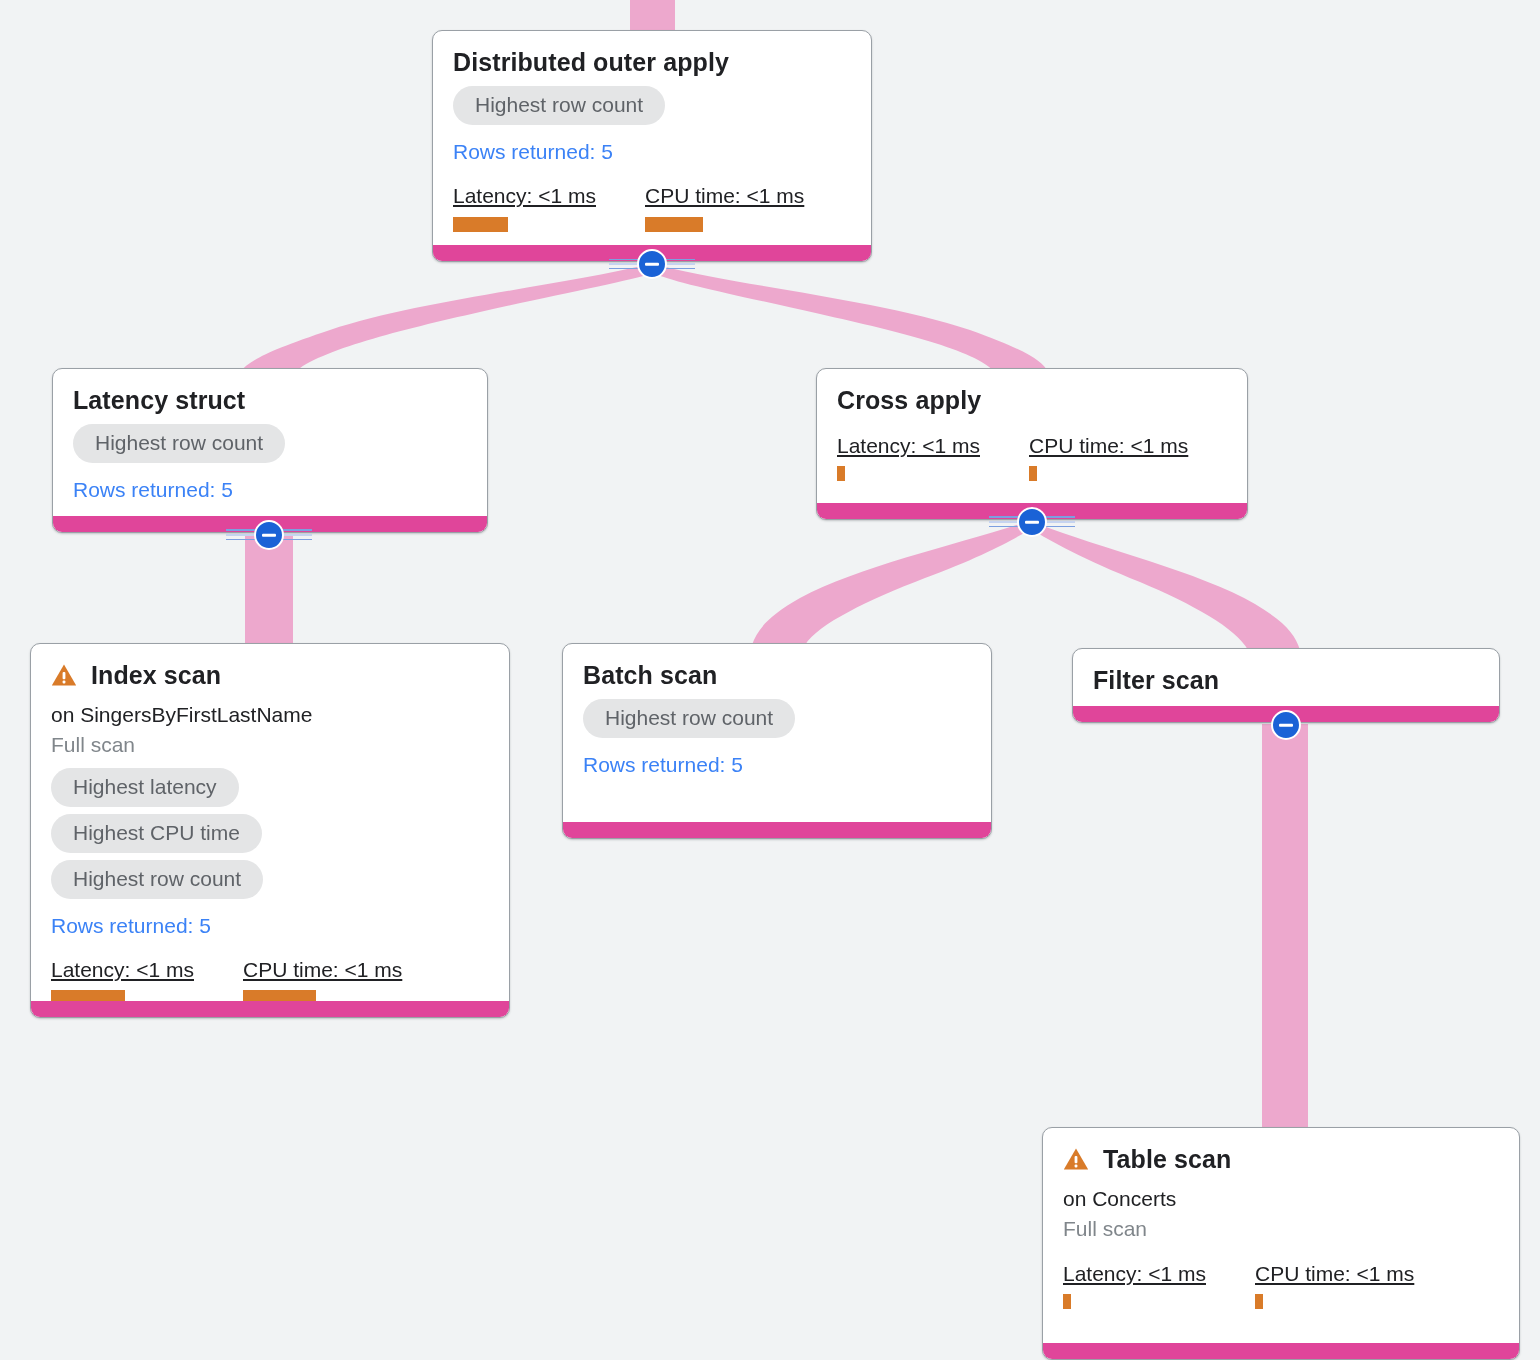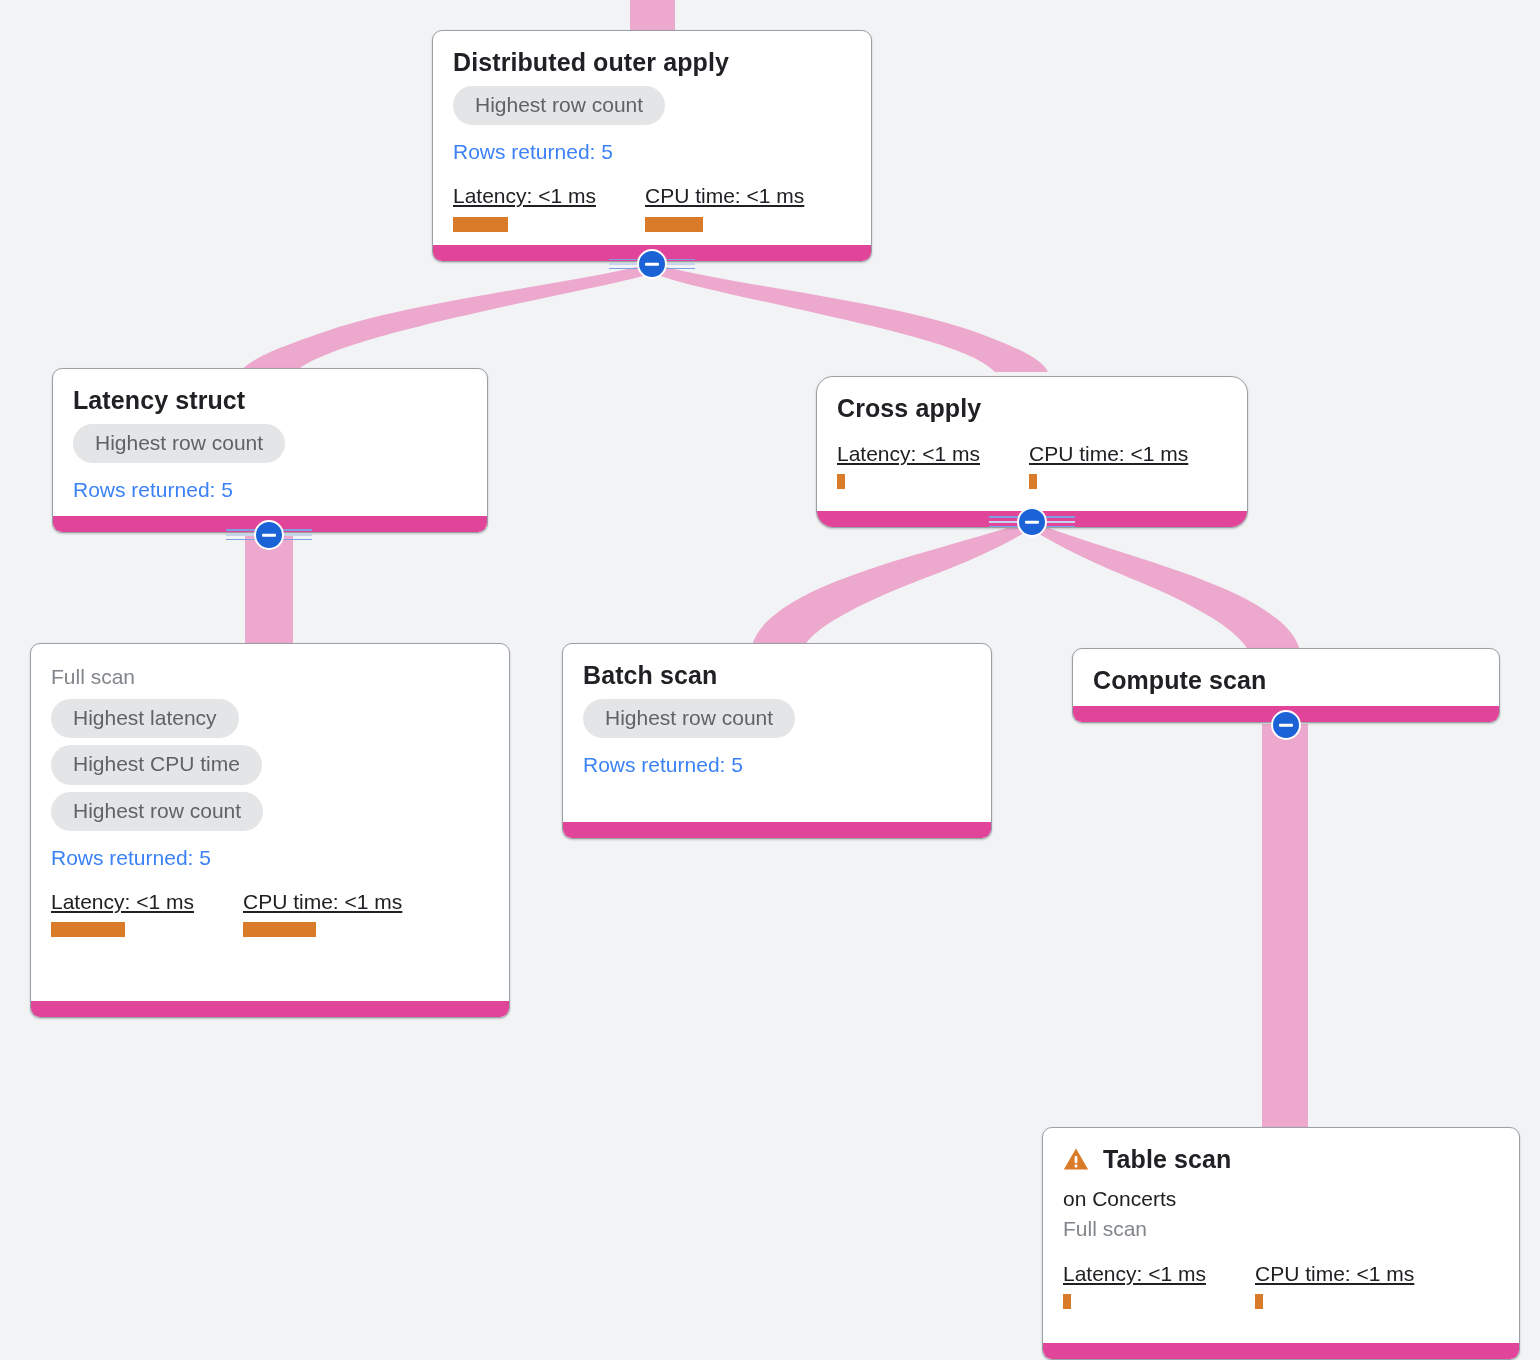--- a/index.html
+++ b/index.html
@@ -221,40 +221,51 @@
       <div class="node" style="left: 52px; top: 368px; width: 436px; height: 165px;">
         <div class="node-body">
           <div class="node-title-row">
             <div class="node-title">Latency struct</div>
           </div>
           <div class="chips"><div class="chip">Highest row count</div><br></div>
           <div class="rows-line">Rows returned: 5</div>
         </div>
         <div class="node-bar" style="background: rgb(224, 69, 154);"></div>
       </div>
-      <div class="node" style="left: 816px; top: 376px; width: 432px; height: 152px; border-radius: 17px;">
+      <div class="node" style="left: 816px; top: 368px; width: 432px; height: 152px;">
         <div class="node-body">
           <div class="node-title-row">
             <div class="node-title">Cross apply</div>
           </div>
           <div class="metrics">
             <div class="metric" style="width: 192px;">
               <div class="metric-label">Latency: &lt;1 ms</div>
               <div class="metric-bar" style="width: 8px;"></div>
             </div>
             <div class="metric">
               <div class="metric-label">CPU time: &lt;1 ms</div>
               <div class="metric-bar" style="width: 8px;"></div>
             </div>
           </div>
         </div>
         <div class="node-bar" style="background: rgb(224, 69, 154);"></div>
       </div>
       <div class="node" style="left: 30px; top: 643px; width: 480px; height: 375px;">
         <div class="node-body">
+          <div class="node-title-row">
+            <span>
+              <svg class="warn-icon" width="26" height="24" viewBox="0 0 26 24">
+                <path d="M13 1.5 L25.2 22.5 L0.8 22.5 Z" fill="#d97b29"></path>
+                <rect x="11.6" y="9" width="2.8" height="7.2" rx="1" fill="#ffffff"></rect>
+                <rect x="11.6" y="17.6" width="2.8" height="2.8" rx="1" fill="#ffffff"></rect>
+              </svg>
+            </span>
+            <div class="node-title">Index scan</div>
+          </div>
+          <div class="node-sub">on SingersByFirstLastName</div>
           <div class="node-sub-muted">Full scan</div>
           <div class="chips"><div class="chip">Highest latency</div><br><div class="chip">Highest CPU time</div><br><div class="chip">Highest row count</div><br></div>
           <div class="rows-line">Rows returned: 5</div>
           <div class="metrics">
             <div class="metric" style="width: 192px;">
               <div class="metric-label">Latency: &lt;1 ms</div>
               <div class="metric-bar" style="width: 74px;"></div>
             </div>
             <div class="metric">
               <div class="metric-label">CPU time: &lt;1 ms</div>
@@ -270,21 +281,21 @@
             <div class="node-title">Batch scan</div>
           </div>
           <div class="chips"><div class="chip">Highest row count</div><br></div>
           <div class="rows-line">Rows returned: 5</div>
         </div>
         <div class="node-bar" style="background: rgb(224, 69, 154);"></div>
       </div>
       <div class="node" style="left: 1072px; top: 648px; width: 428px; height: 75px;">
         <div class="node-body">
           <div class="node-title-row">
-            <div class="node-title">Compute scan</div>
+            <div class="node-title">Filter scan</div>
           </div>
         </div>
         <div class="node-bar" style="background: rgb(224, 69, 154);"></div>
       </div>
       <div class="node" style="left: 1042px; top: 1127px; width: 478px; height: 233px;">
         <div class="node-body">
           <div class="node-title-row">
             <span>
               <svg class="warn-icon" width="26" height="24" viewBox="0 0 26 24">
                 <path d="M13 1.5 L25.2 22.5 L0.8 22.5 Z" fill="#d97b29"></path>

